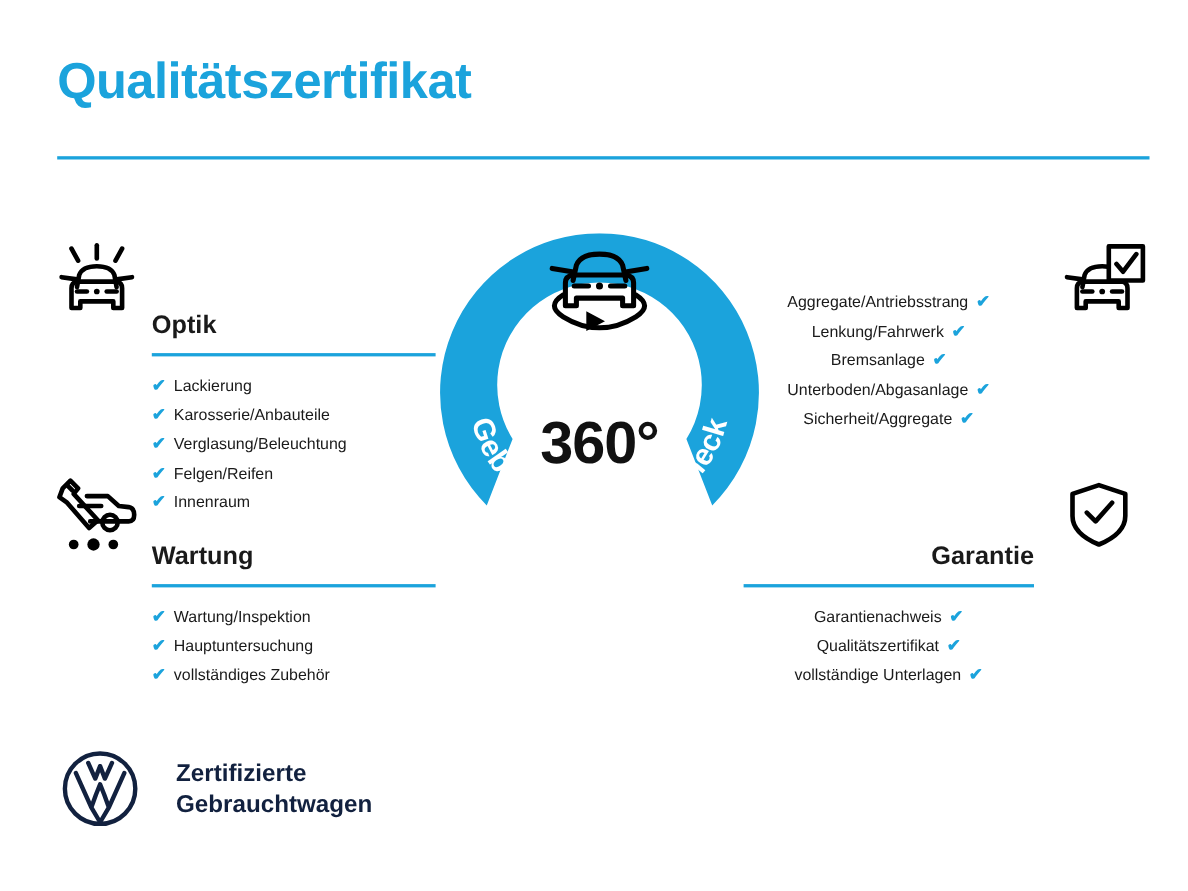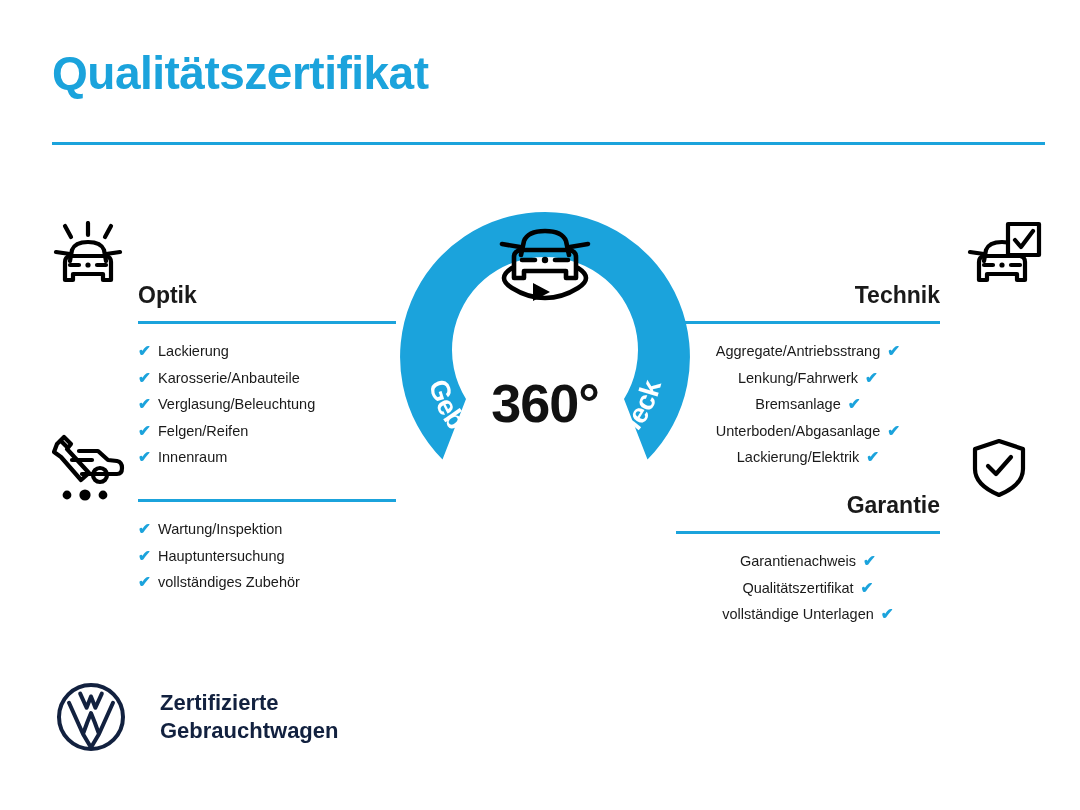--- a/index.html
+++ b/index.html
@@ -220,20 +220,21 @@
       <line x1="24" y1="28" x2="44" y2="28"></line>
       <circle cx="52" cy="43" r="7"></circle>
       <circle cx="19" cy="63" r="4.4" fill="#000" stroke="none"></circle>
       <circle cx="37" cy="63" r="5.6" fill="#000" stroke="none"></circle>
       <circle cx="55" cy="63" r="4.4" fill="#000" stroke="none"></circle>
     </svg>
   </div>
 
   <div class="section col-left" id="sec-wartung">
     <div class="section-head">
+      <div class="section-title">Wartung</div>
       <div class="section-rule"></div>
     </div>
     <ul class="section-list">
       <li>
           <span class="chk">✔</span>
           <span>Wartung/Inspektion</span>
         </li>
       <li>
           <span class="chk">✔</span>
           <span>Hauptuntersuchung</span>
@@ -253,43 +254,39 @@
       <line x1="72" y1="31" x2="58" y2="33"></line>
       <line x1="22" y1="44" x2="31" y2="44"></line>
       <line x1="49" y1="44" x2="58" y2="44"></line>
       <circle cx="40" cy="44" r="2.6" fill="#000" stroke="none"></circle>
       <rect x="46" y="3" width="31" height="31" fill="#fff"></rect>
       <polyline points="53,19 59,26 71,10"></polyline>
     </svg>
   </div>
 
   <div class="section col-right" id="sec-technik">
-    <div class="section-head">
-      <div class="section-title">Technik</div>
-      <div class="section-rule"></div>
-    </div>
     <ul class="section-list">
       <li>
           <span>Aggregate/Antriebsstrang</span>
           <span class="chk">✔</span>
         </li>
       <li>
           <span>Lenkung/Fahrwerk</span>
           <span class="chk">✔</span>
         </li>
       <li>
           <span>Bremsanlage</span>
           <span class="chk">✔</span>
         </li>
       <li>
           <span>Unterboden/Abgasanlage</span>
           <span class="chk">✔</span>
         </li>
       <li>
-          <span>Lackierung/Elektrik</span>
+          <span>Sicherheit/Aggregate</span>
           <span class="chk">✔</span>
         </li>
     </ul>
   </div>
 
   <div class="sec-icon" id="icon-garantie">
     <svg viewBox="0 0 62 62" width="62" height="62" fill="none" stroke="#000" stroke-width="4.2" stroke-linecap="round" stroke-linejoin="round">
       <path d="M31 4 L55 12 L55 32 Q55 48 31 58 Q7 48 7 32 L7 12 Z"></path>
       <polyline points="20,29 28,37 43,20"></polyline>
     </svg>

